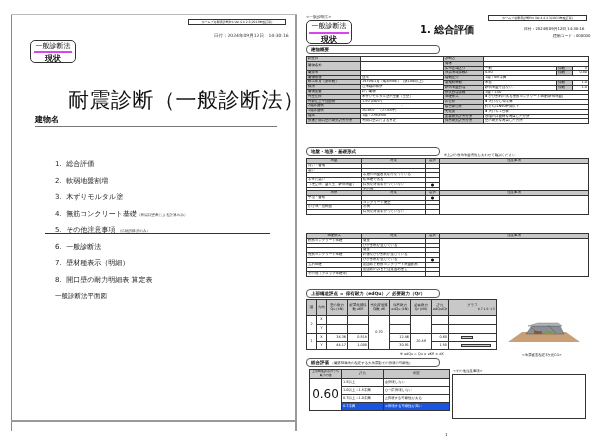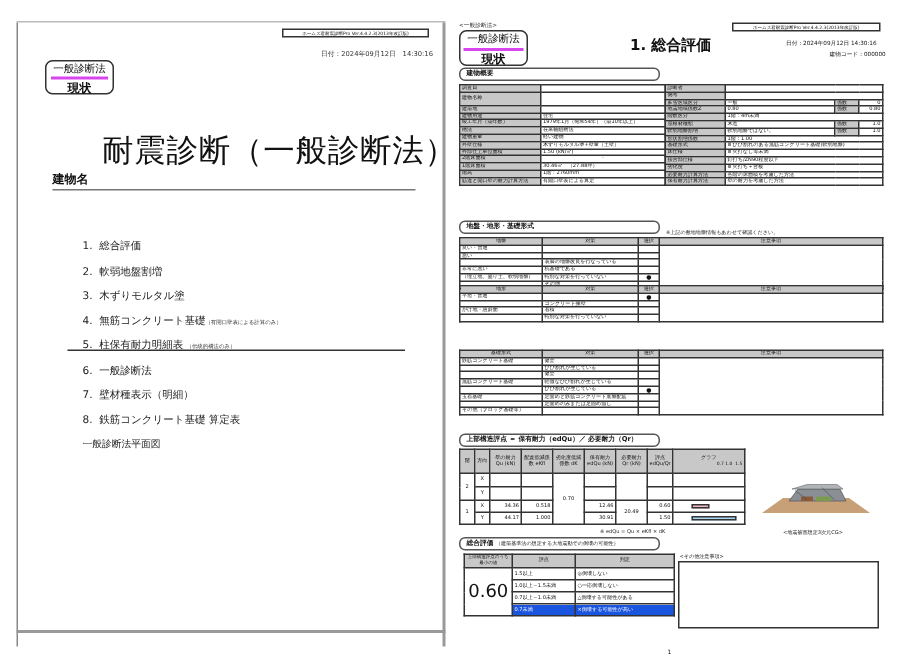--- a/index.html
+++ b/index.html
@@ -71,24 +71,24 @@
   </div>
 
   <div class="lp-title">耐震診断（一般診断法）</div>
   <div class="lp-bname">建物名</div>
 
   <div class="toc">
     <div class="toc-item"><span>1.</span>&nbsp;&nbsp;<span>総合評価</span></div>
     <div class="toc-item"><span>2.</span>&nbsp;&nbsp;<span>軟弱地盤割増</span></div>
     <div class="toc-item"><span>3.</span>&nbsp;&nbsp;<span>木ずりモルタル塗</span></div>
     <div class="toc-item"><span>4.</span>&nbsp;&nbsp;<span>無筋コンクリート基礎</span><small>（有開口壁表による計算のみ）</small></div>
-    <div class="toc-item"><span>5.</span>&nbsp;&nbsp;<span>柱保有耐力明細表</span>&nbsp;<small>（伝統的構法のみ）</small></div>
+    <div class="toc-item"><span>5.</span>&nbsp;&nbsp;<span>その他注意事項</span>&nbsp;<small>（伝統的構法のみ）</small></div>
     <div class="toc-item"><span>6.</span>&nbsp;&nbsp;<span>一般診断法</span></div>
     <div class="toc-item"><span>7.</span>&nbsp;&nbsp;<span>壁材種表示（明細）</span></div>
-    <div class="toc-item"><span>8.</span>&nbsp;&nbsp;<span>鉄筋コンクリート基礎 算定表</span></div>
+    <div class="toc-item"><span>8.</span>&nbsp;&nbsp;<span>開口壁の耐力明細表 算定表</span></div>
   </div>
   <div class="toc-strike"></div>
 
   <div class="plans">
     <div>一般診断法平面図</div>
   </div>
 </div>
 
 <div>
   <div class="rp-label">&lt;一般診断法&gt;</div>

